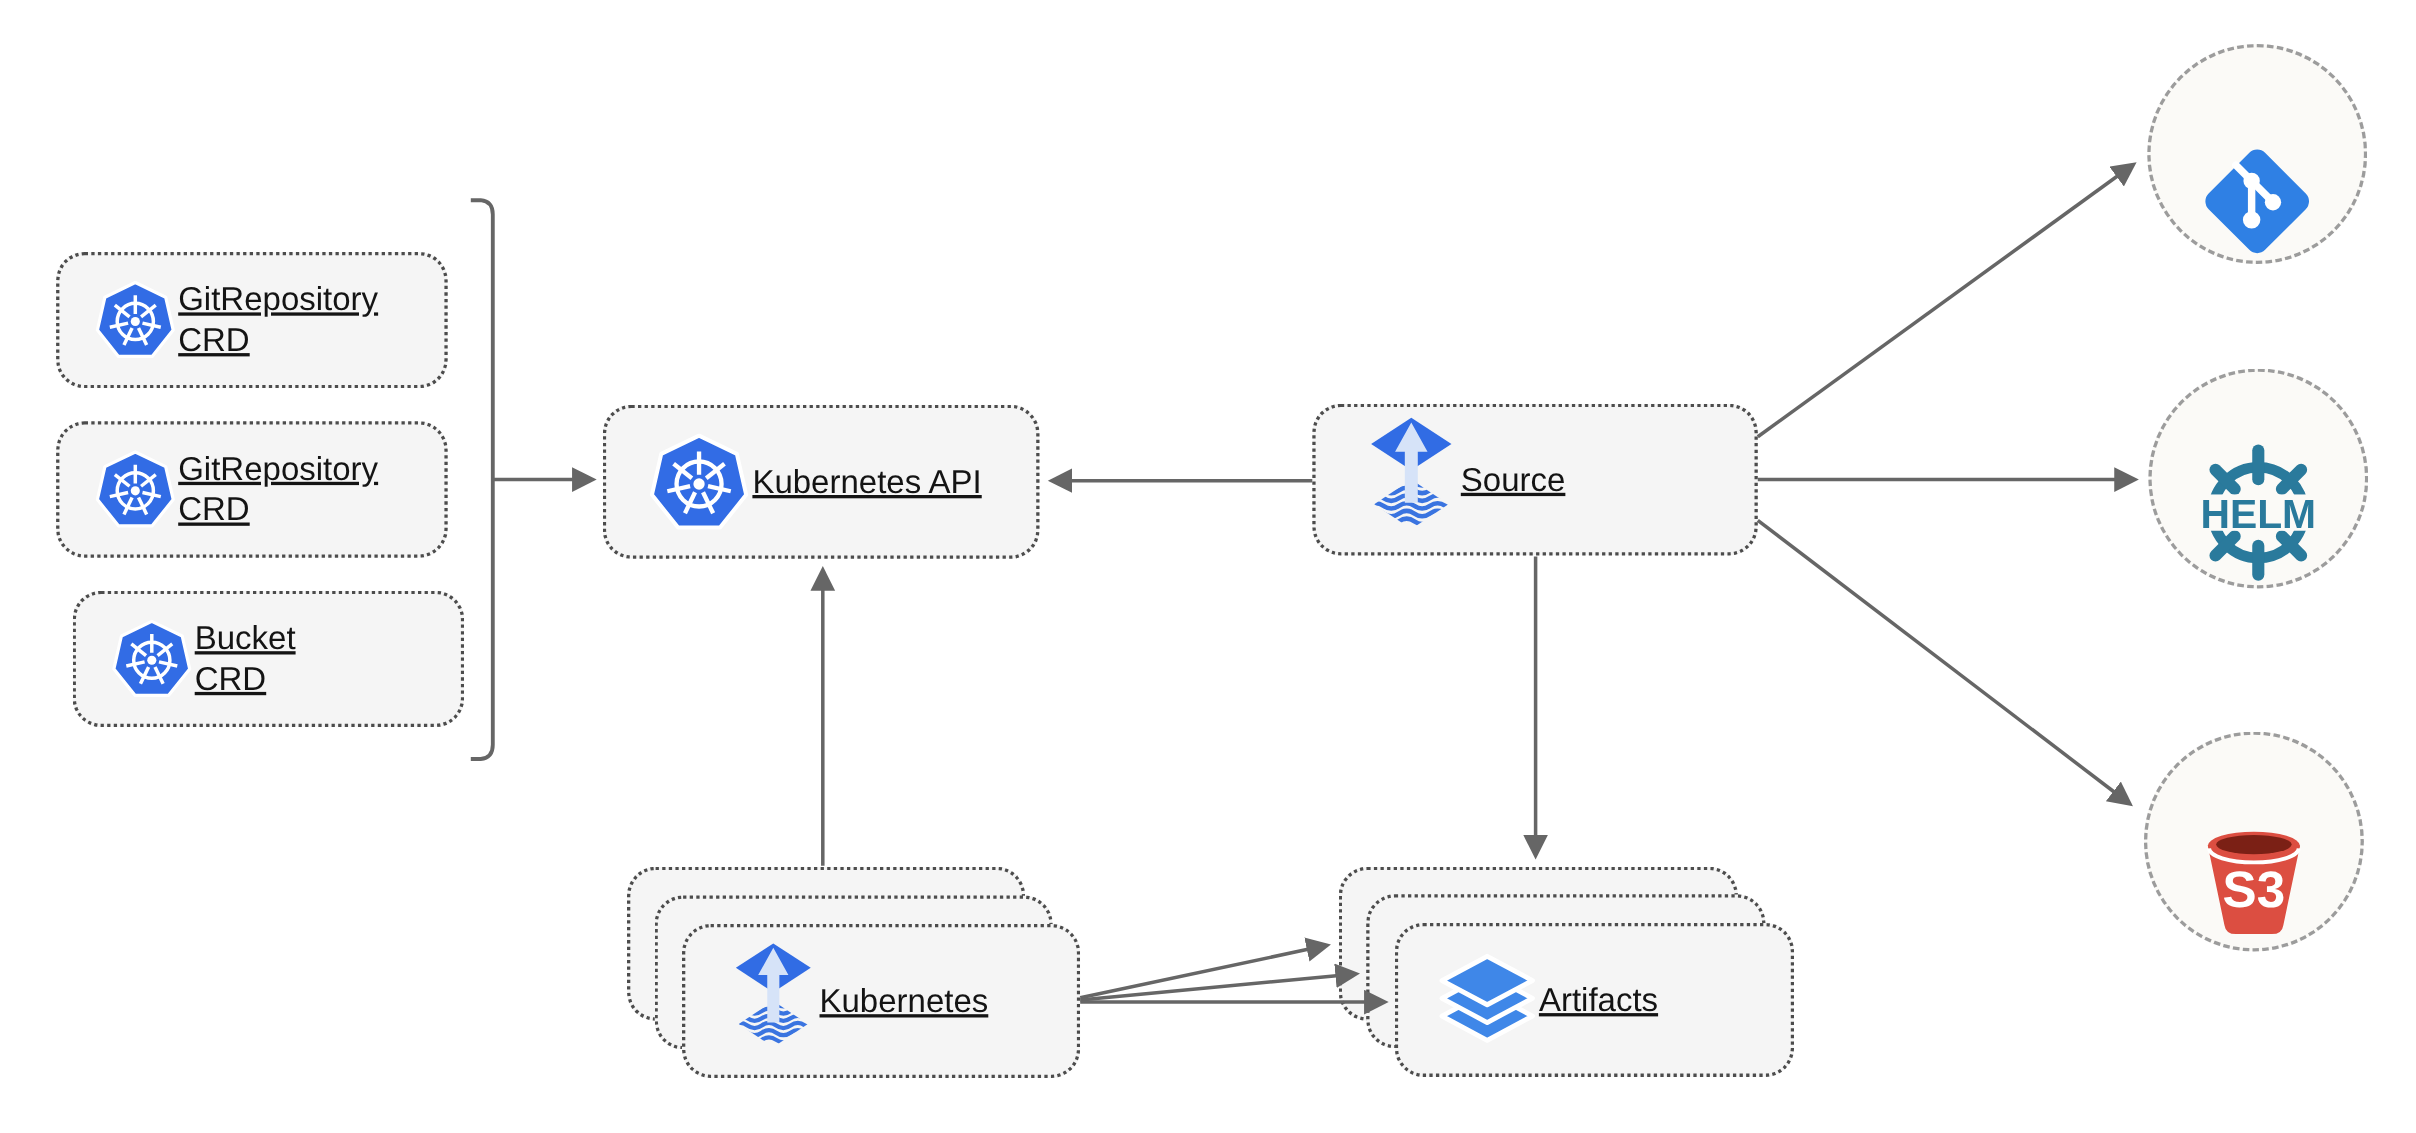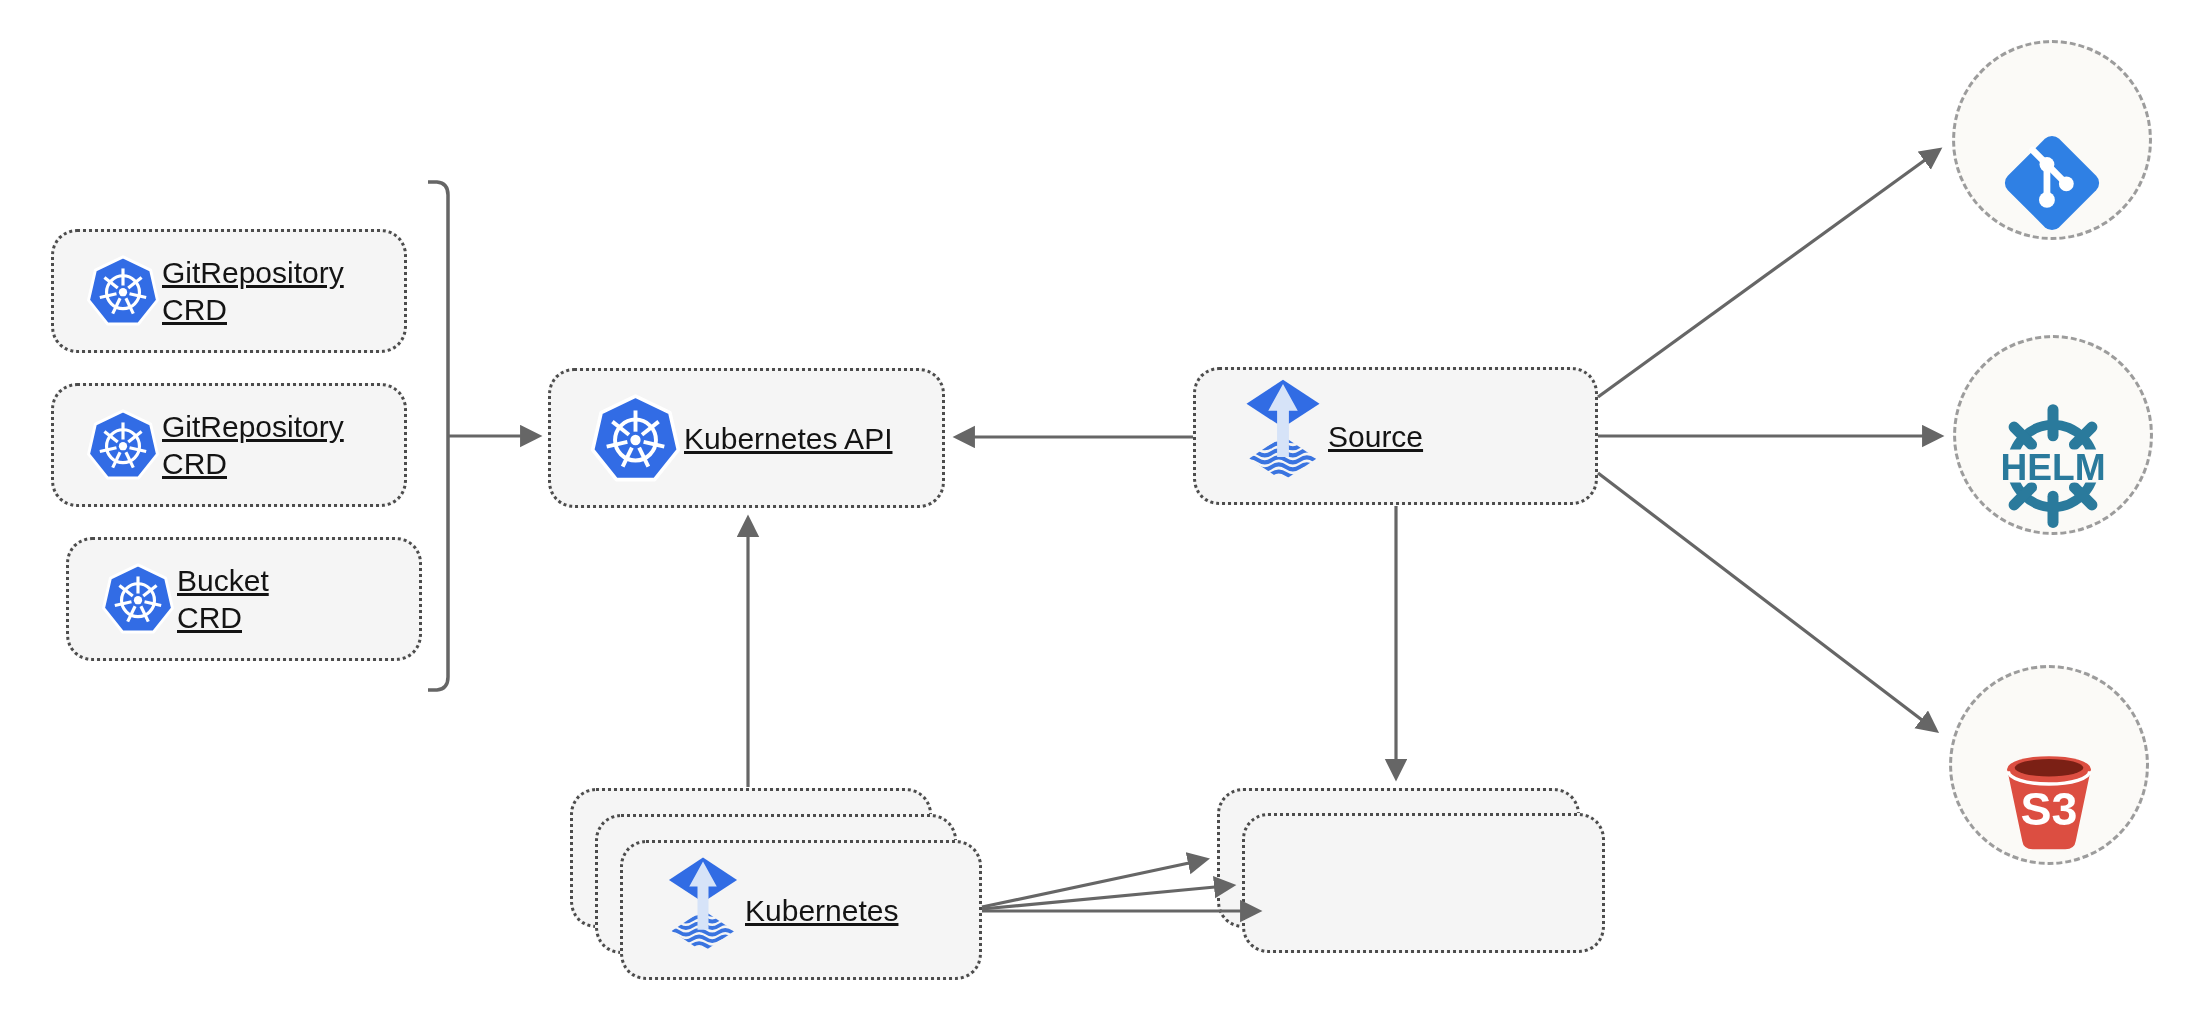--- a/index.html
+++ b/index.html
@@ -122,20 +122,26 @@
   <div class="node ghost" style="left:595px;top:814px;width:362px;height:140px"></div>
   <div class="node" style="left:620px;top:840px;width:362px;height:140px">
     <svg class="icon" width="84" height="110" style="margin-left:38px">
         <use href="#sym-flux"></use>
       </svg>
     <div class="label">Kubernetes</div>
   </div>
 
   <div class="node ghost" style="left:1217px;top:788px;width:363px;height:140px"></div>
   <div class="node ghost" style="left:1242px;top:813px;width:363px;height:140px"></div>
+  <div class="node" style="left:1268px;top:839px;width:363px;height:140px">
+    <svg class="icon" width="94" height="94" style="margin-left:34px">
+        <use href="#sym-layers"></use>
+      </svg>
+    <div class="label">Artifacts</div>
+  </div>
 
   <div class="ext" style="left:1952px;top:40px">
     <svg width="108" height="108" viewBox="0 0 64 64">
       <g transform="rotate(45 32 32)">
         <rect x="10.5" y="10.5" width="43" height="43" rx="6" fill="#2f80e4"></rect>
       </g>
       <g stroke="#ffffff" stroke-width="4" stroke-linecap="round">
         <line x1="20.5" y1="12.5" x2="29" y2="21"></line>
         <line x1="29" y1="21" x2="29" y2="42"></line>
         <line x1="29" y1="21" x2="40.5" y2="32.5"></line>

